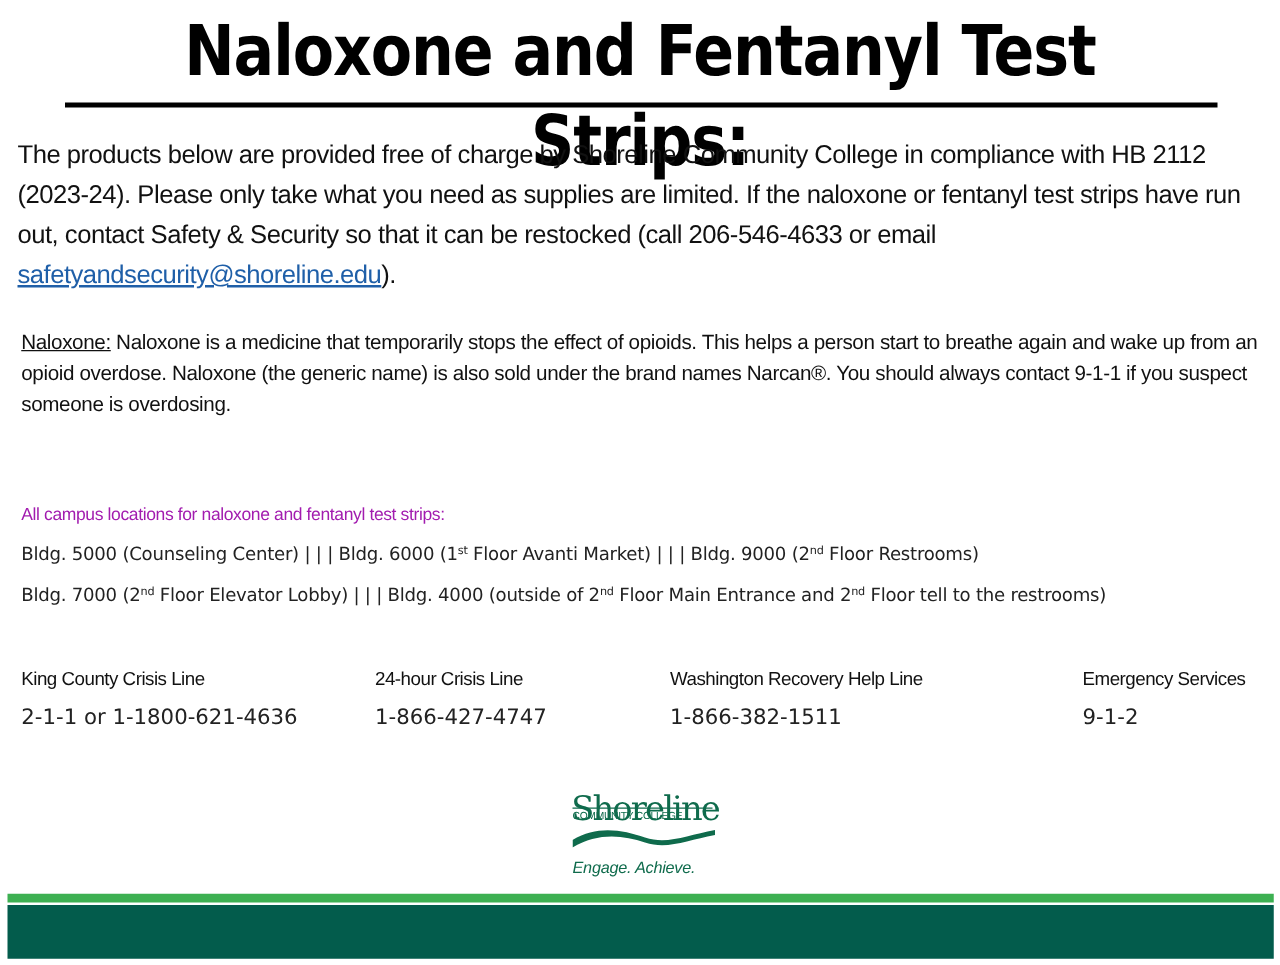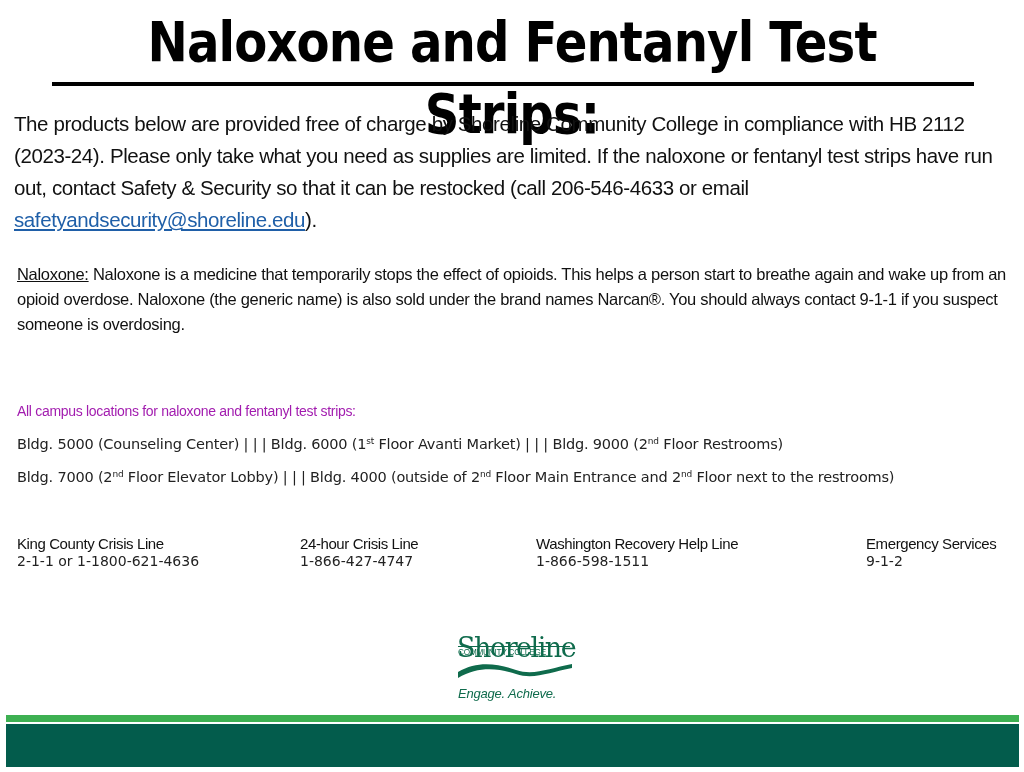--- a/index.html
+++ b/index.html
@@ -44,21 +44,21 @@
   .loc-line sup { font-size: 9px; vertical-align: 5px; }
   .loc-1 { top: 436px; }
   .loc-2 { top: 469px; }
 
   .contact { position: absolute; top: 535px; }
   .contact .c-label {
     font-family: "Liberation Sans", sans-serif; font-size: 15px; letter-spacing: -0.4px; color: #111;
     white-space: nowrap;
   }
   .contact .c-number {
-    margin-top: 1px; font-family: "DejaVu Sans", sans-serif; font-size: 14px; color: #222;
+    margin-top: 12px; font-family: "DejaVu Sans", sans-serif; font-size: 17px; color: #222;
     white-space: nowrap;
   }
   .c1 { left: 17px; } .c2 { left: 300px; } .c3 { left: 536px; } .c4 { left: 866px; }
 
   .logo { position: absolute; left: 450px; top: 612px; width: 130px; height: 92px; }
   .logo .brand {
     position: absolute; left: 7px; top: 0; font-family: "DejaVu Serif", serif;
     font-size: 27px; color: #0f6b4c; letter-spacing: -1.5px; line-height: 32px; margin-top: 20px;
   }
   .logo .sub {
@@ -91,34 +91,34 @@
   </div>
 
 
   <div class="loc-heading">All campus locations for naloxone and fentanyl test strips:</div>
 
   <div class="loc-line loc-1">
     <span>Bldg. 5000 (Counseling Center) | | | Bldg. 6000 (1</span><sup>st</sup><span> Floor Avanti Market) | | | Bldg. 9000 (2</span><sup>nd</sup><span> Floor Restrooms)</span>
   </div>
 
   <div class="loc-line loc-2">
-    <span>Bldg. 7000 (2</span><sup>nd</sup><span> Floor Elevator Lobby) | | | Bldg. 4000 (outside of 2</span><sup>nd</sup><span> Floor Main Entrance and 2</span><sup>nd</sup><span> Floor next to the restrooms)</span>
+    <span>Bldg. 7000 (2</span><sup>nd</sup><span> Floor Elevator Lobby) | | | Bldg. 4000 (outside of 2</span><sup>nd</sup><span> Floor Main Entrance and 2</span><sup>nd</sup><span> Floor tell to the restrooms)</span>
   </div>
 
   <div class="contact c1">
     <div class="c-label">King County Crisis Line</div>
     <div class="c-number">2-1-1 or 1-1800-621-4636</div>
   </div>
   <div class="contact c2">
     <div class="c-label">24-hour Crisis Line</div>
     <div class="c-number">1-866-427-4747</div>
   </div>
   <div class="contact c3">
     <div class="c-label">Washington Recovery Help Line</div>
-    <div class="c-number">1-866-598-1511</div>
+    <div class="c-number">1-866-382-1511</div>
   </div>
   <div class="contact c4">
     <div class="c-label">Emergency Services</div>
     <div class="c-number">9-1-2</div>
   </div>
 
   <div class="logo">
     <div class="brand">Shoreline</div>
     <div class="sub">COMMUNITY COLLEGE</div>
     <svg width="114" height="24" viewBox="0 0 114 24">

